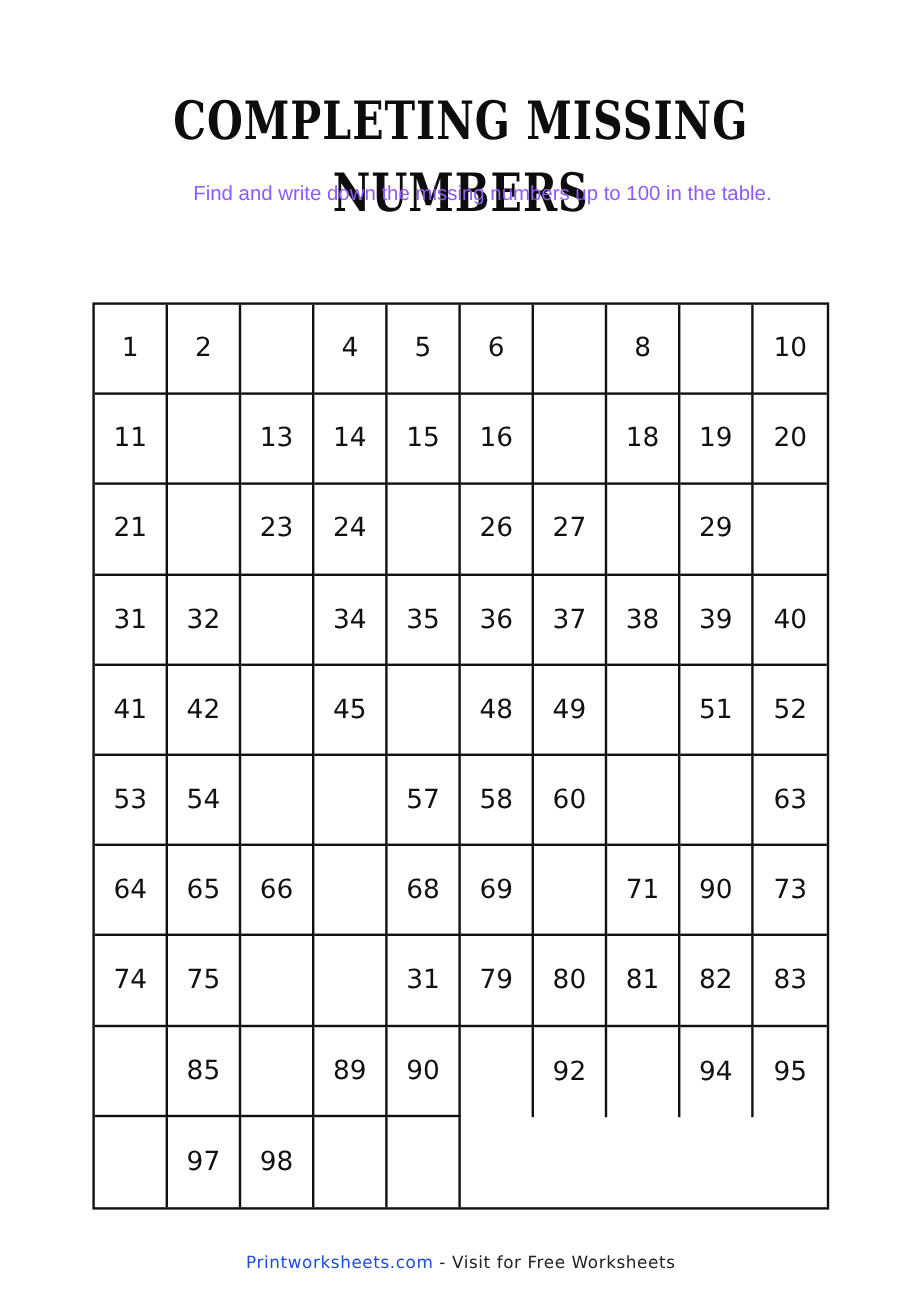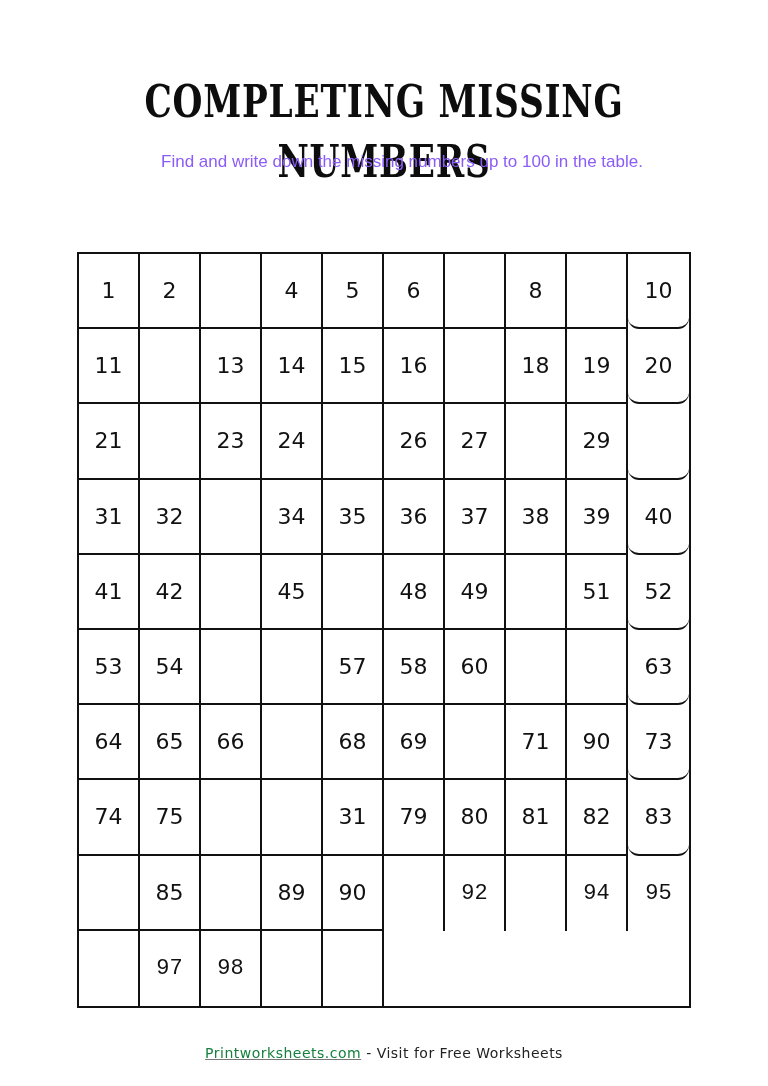--- a/index.html
+++ b/index.html
@@ -18,28 +18,28 @@
     position: absolute; left: 77px; top: 252px; width: 614px; height: 756px;
     display: grid; grid-template-columns: repeat(10, 1fr); grid-template-rows: repeat(10, 1fr);
     border: 2px solid #111; box-sizing: border-box;
   }
   .cell {
     border-right: 2px solid #111; border-bottom: 2px solid #111;
     display: flex; align-items: center; justify-content: center;
     font-family: "DejaVu Sans", sans-serif; font-size: 22px; color: #111;
     box-sizing: border-box;
   }
-  .cell:nth-child(10n) { border-right: none; border-radius: 11px; }
-  .cell:nth-last-child(-n+10) { border-bottom: none; font-family: Liberation Mono, monospace; }
+  .cell:nth-child(10n) { border-right: none; }
+  .cell:nth-last-child(-n+10) { border-bottom: none; }
   .cell.blank { cursor: text; }
   .footer {
     position: absolute; left: 0; top: 1045px; width: 768px; text-align: center;
     font-family: "DejaVu Sans", sans-serif; font-size: 14px; color: #222; letter-spacing: 0.5px;
   }
-  .footer a { color: #15803d; text-decoration: underline; text-decoration-color: #777; }
+  .footer a { color: #1d4ed8; text-decoration-color: #777; }
 </style>
 </head>
 <body>
 
 <div class="title">COMPLETING MISSING NUMBERS</div>
 <div class="subtitle">Find and write down the missing numbers up to 100 in the table.</div>
 
 <div class="grid" id="grid">
     <div class="cell">1</div>
     <div class="cell">2</div>

